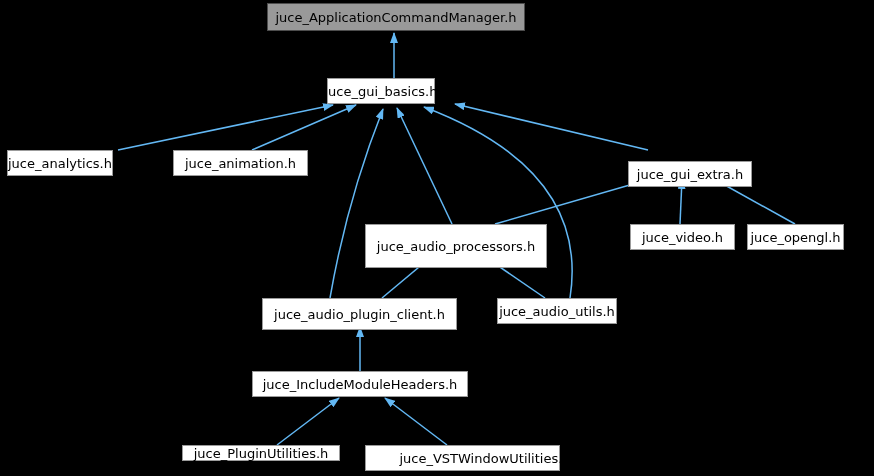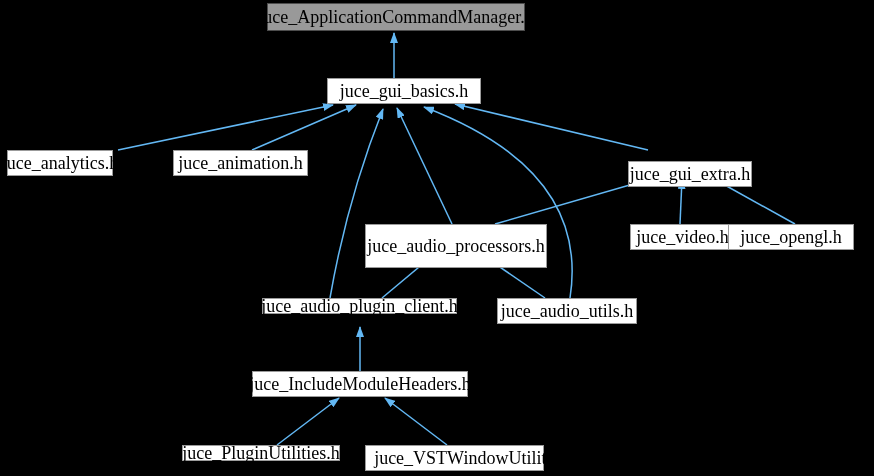--- a/index.html
+++ b/index.html
@@ -21,28 +21,27 @@
     top: 0;
     width: 874px;
     height: 476px;
   }
   .node {
     position: absolute;
     box-sizing: border-box;
     background: #ffffff;
     border: 1.5px solid #9b9b9b;
     color: #000000;
-    font-size: 18px;
+    font-size: 13px;
     line-height: 1;
     display: flex;
     align-items: center;
     justify-content: center;
     white-space: nowrap;
     cursor: pointer;
-    font-family: Liberation Serif, serif;
   }
   .node.highlight {
     background: #999999;
     border: 1.5px solid #4d4d4d;
     cursor: default;
   }
 </style>
 </head>
 <body>
 
@@ -68,50 +67,50 @@
         <path d="M545,298 L478,252" fill="none" stroke="#63b8f4" stroke-width="1.5" marker-end="url(#arrowhead)"></path>
         <path d="M360,371 L360,327" fill="none" stroke="#63b8f4" stroke-width="1.5" marker-end="url(#arrowhead)"></path>
         <path d="M277,445 L339,398" fill="none" stroke="#63b8f4" stroke-width="1.5" marker-end="url(#arrowhead)"></path>
         <path d="M447,445 L385,398" fill="none" stroke="#63b8f4" stroke-width="1.5" marker-end="url(#arrowhead)"></path>
       </g>
   </svg>
   <div id="node-layer">
       <div class="node highlight" style="left: 267px; top: 3px; width: 258px; height: 28px;">
         <span>juce_ApplicationCommandManager.h</span>
       </div>
-      <div class="node" style="left: 327px; top: 78px; width: 154px; height: 26px;">
+      <div class="node" style="left: 327px; top: 78px; width: 108px; height: 26px;">
         <span>juce_gui_basics.h</span>
       </div>
       <div class="node" style="left: 7px; top: 150px; width: 106px; height: 26px;">
         <span>juce_analytics.h</span>
       </div>
       <div class="node" style="left: 157px; top: 150px; width: 135px; height: 26px; margin-left: 16px;">
         <span>juce_animation.h</span>
       </div>
       <div class="node" style="left: 628px; top: 151px; width: 124px; height: 26px; margin-top: 10px;">
         <span>juce_gui_extra.h</span>
       </div>
       <div class="node" style="left: 365px; top: 224px; width: 182px; height: 44px;">
         <span>juce_audio_processors.h</span>
       </div>
       <div class="node" style="left: 630px; top: 224px; width: 105px; height: 26px;">
         <span>juce_video.h</span>
       </div>
-      <div class="node" style="left: 728px; top: 224px; width: 126px; height: 26px;">
+      <div class="node" style="left: 747px; top: 224px; width: 97px; height: 26px;">
         <span>juce_opengl.h</span>
       </div>
-      <div class="node" style="left: 262px; top: 298px; width: 195px; height: 16px;">
+      <div class="node" style="left: 262px; top: 298px; width: 195px; height: 32px;">
         <span>juce_audio_plugin_client.h</span>
       </div>
-      <div class="node" style="left: 497px; top: 298px; width: 140px; height: 26px;">
+      <div class="node" style="left: 497px; top: 298px; width: 120px; height: 26px;">
         <span>juce_audio_utils.h</span>
       </div>
       <div class="node" style="left: 252px; top: 371px; width: 216px; height: 26px;">
         <span>juce_IncludeModuleHeaders.h</span>
       </div>
       <div class="node" style="left: 182px; top: 445px; width: 158px; height: 16px;">
         <span>juce_PluginUtilities.h</span>
       </div>
-      <div class="node" style="left: 365px; top: 445px; width: 179px; height: 26px; padding-left: 45px;">
+      <div class="node" style="left: 365px; top: 445px; width: 195px; height: 26px; padding-left: 45px;">
         <span>juce_VSTWindowUtilities.h</span>
       </div>
     </div>
 </div>
 
 </body></html>

